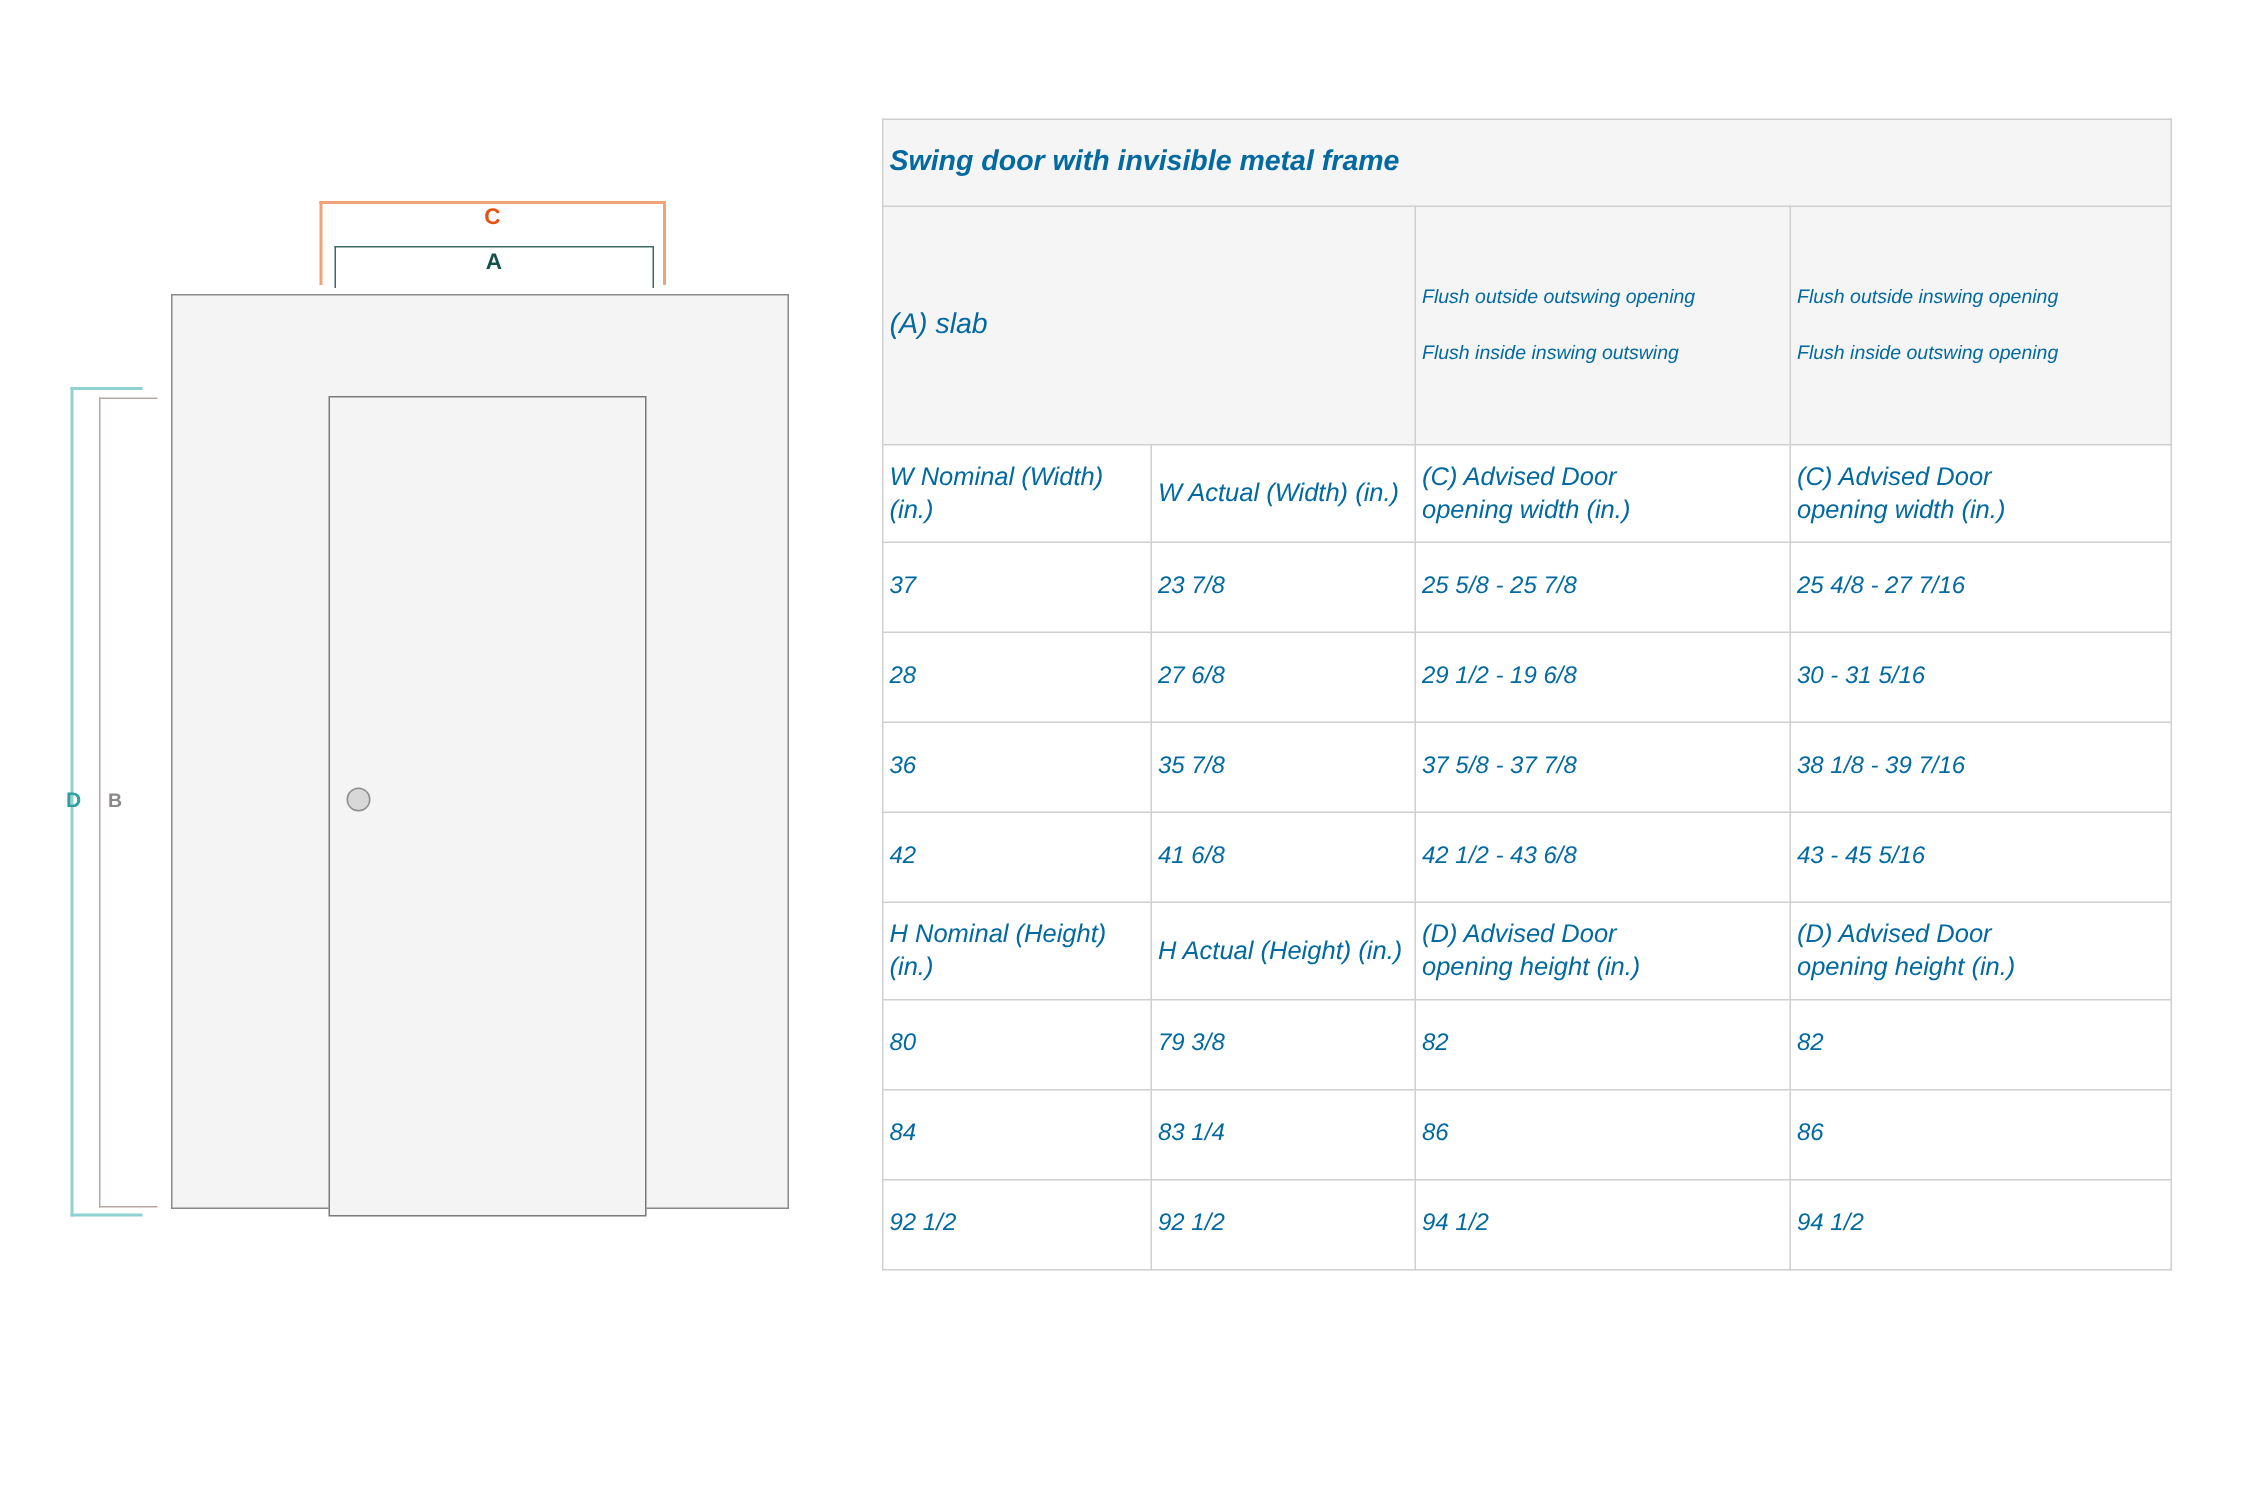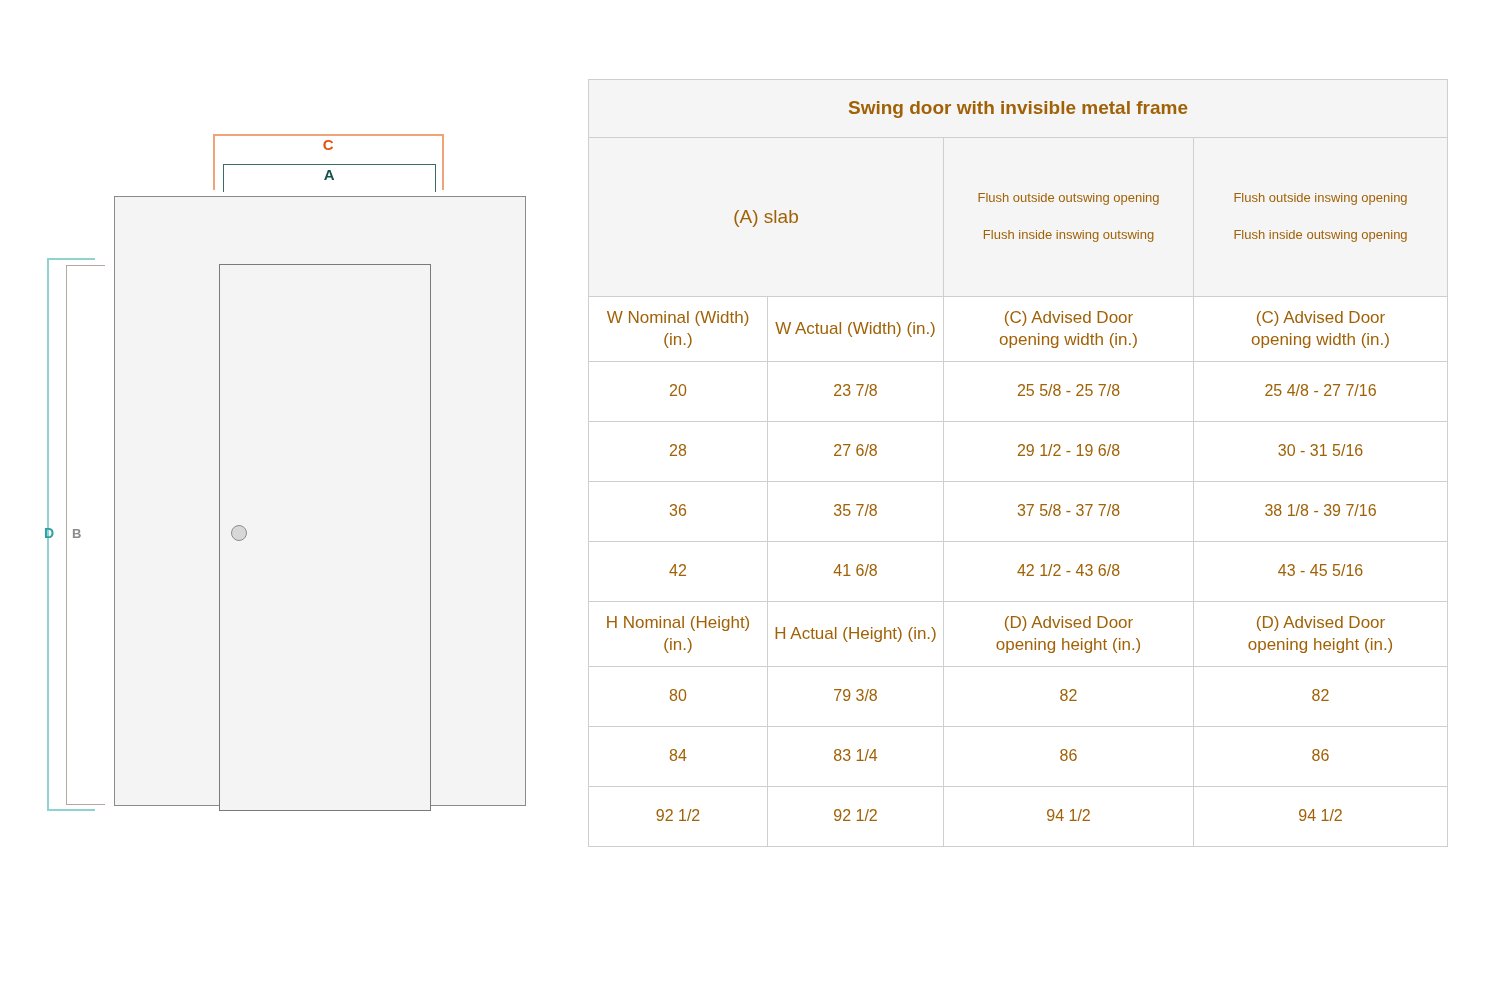--- a/index.html
+++ b/index.html
@@ -69,25 +69,25 @@
 
   
   #spec-table{
     position:absolute;left:588px;top:79px;width:859px;
     border-collapse:collapse;
     table-layout:fixed;
     font-size:16px;
   }
   #spec-table td{
     border:1px solid #cfcfcf;
-    text-align:center;
     vertical-align:middle;
     padding:6px 4px;
-    color:#a16207;
+    color:#0369a1;
     line-height:1.28;
+    font-style:italic;
   }
   td.title-cell{
     background:#f5f5f5;
     font-size:19px;
     font-weight:bold;
     color:#454545;
     height:45px;
     border-bottom:1px solid #b6b6b6;
   }
   td.grp{
@@ -175,21 +175,21 @@
       </td>
       <td class="colhead accent-orange">
         <span>(C) Advised Door</span>
         <span>opening width (in.)</span>
       </td>
     </tr>
 
     </tbody>
     <tbody id="width-rows">
       <tr>
-        <td class="data">20</td>
+        <td class="data">37</td>
         <td class="data">23 7/8</td>
         <td class="data">25 5/8 - 25 7/8</td>
         <td class="data">25 4/8 - 27 7/16</td>
       </tr>
       <tr>
         <td class="data">28</td>
         <td class="data">27 6/8</td>
         <td class="data">29 1/2 - 19 6/8</td>
         <td class="data">30 - 31 5/16</td>
       </tr>

